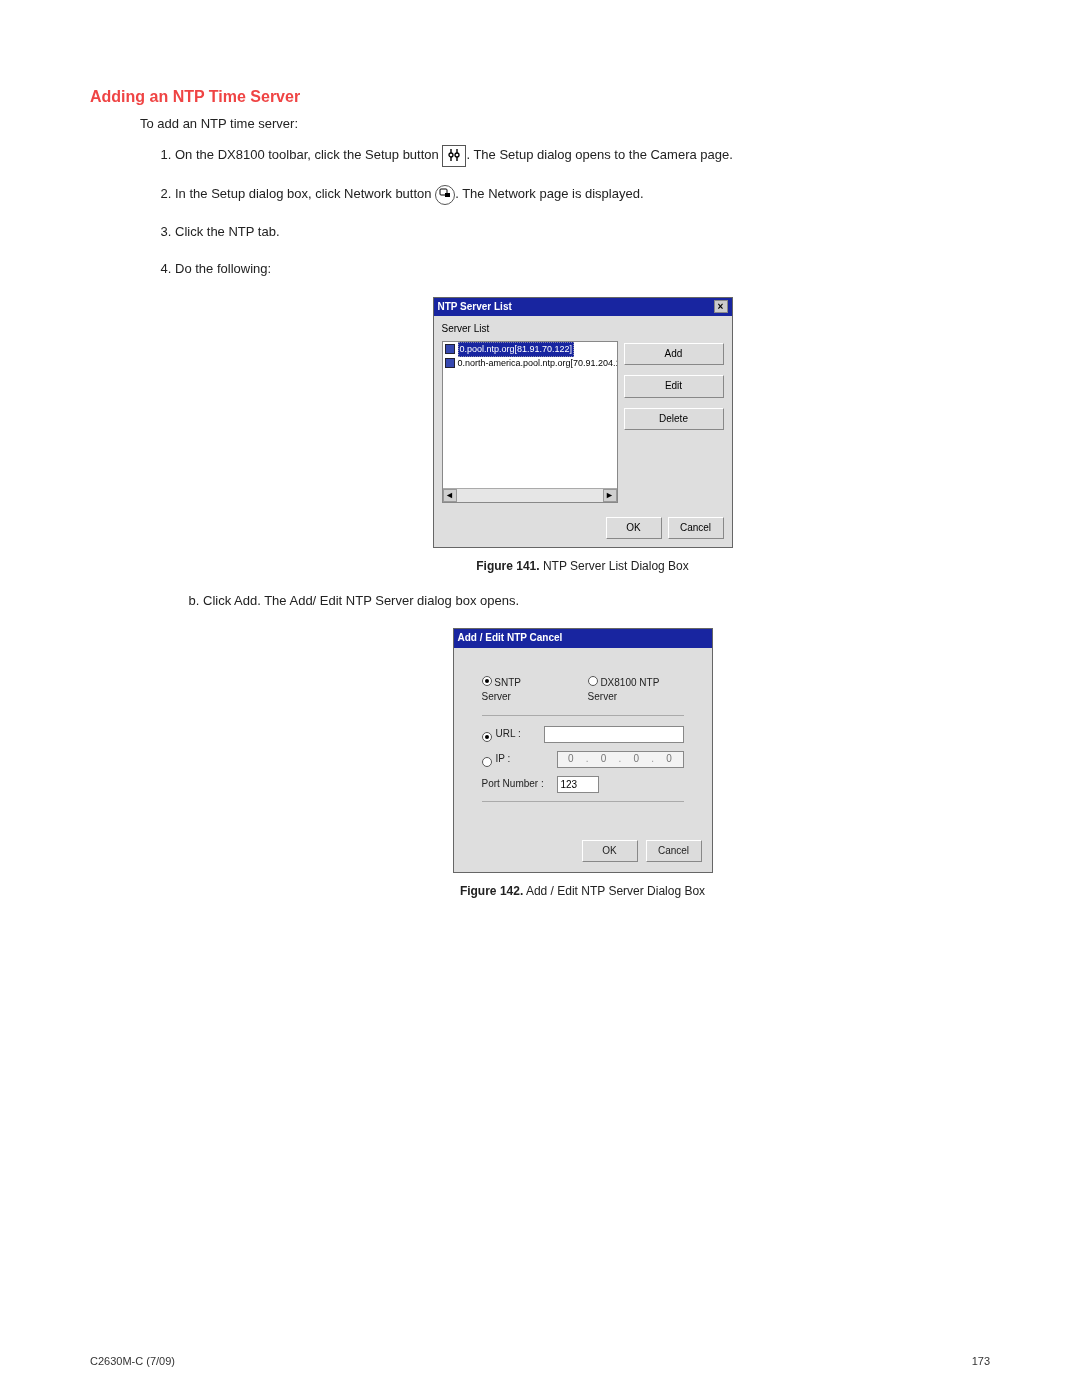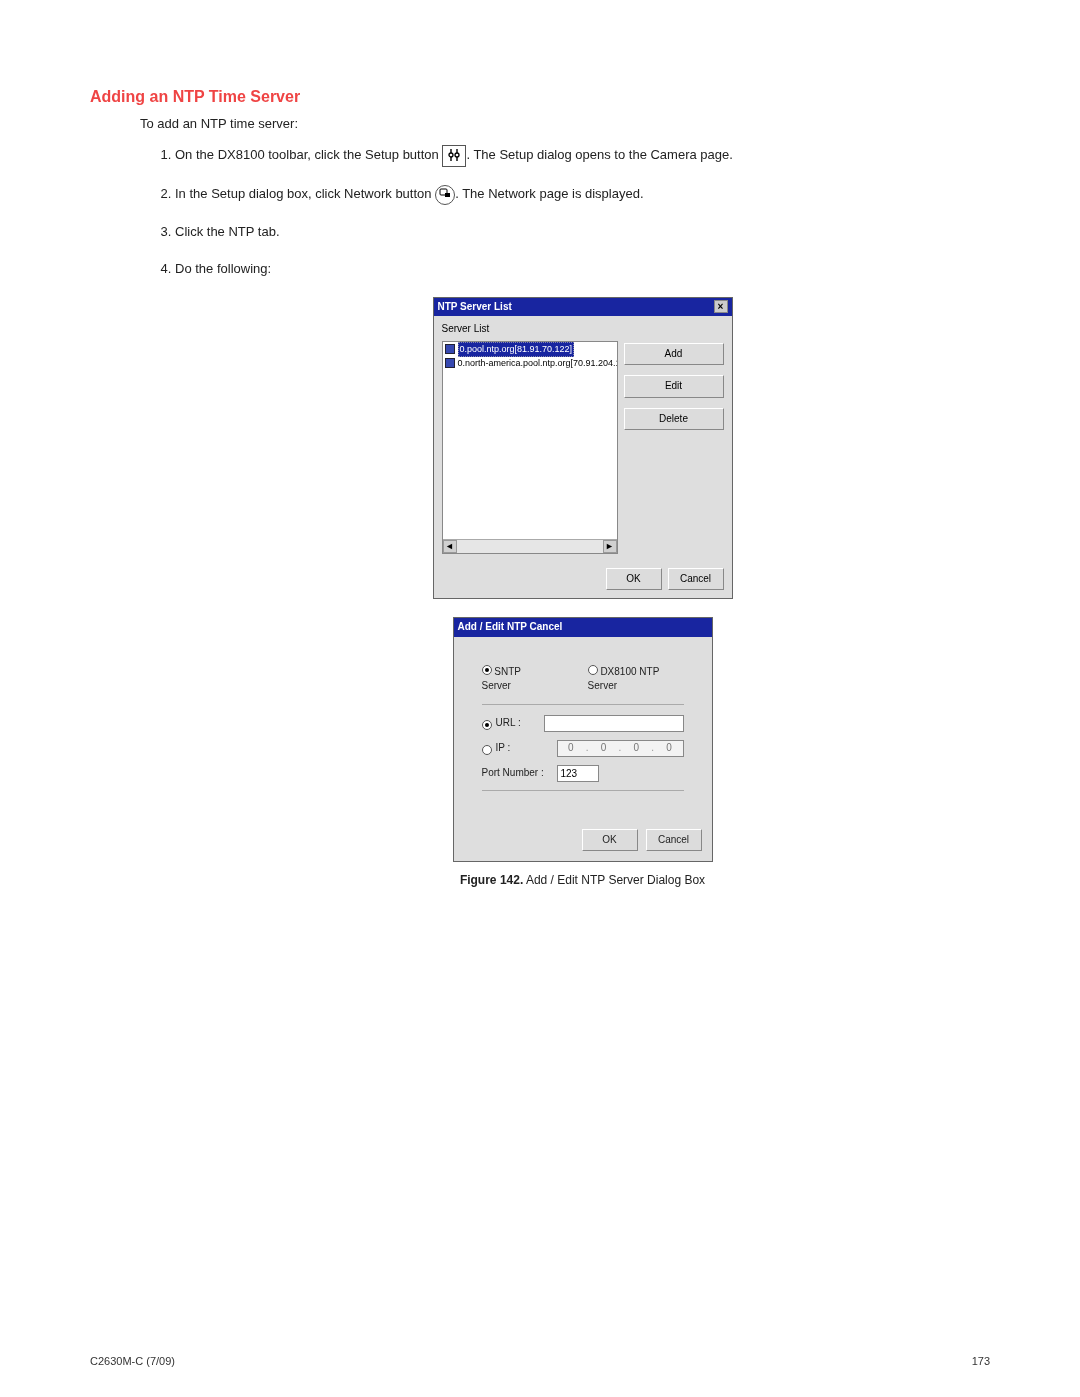--- a/index.html
+++ b/index.html
@@ -78,21 +78,21 @@
     font-weight: bold;
     font-size: 10px;
   }
   .dlg1 .body { padding: 6px 8px 8px 8px; }
   .dlg1 .label { margin-bottom: 4px; }
   .dlg1 .row1 { display: flex; gap: 6px; }
   .dlg1 .listbox {
     background: #fff;
     border: 1px solid #888;
     flex: 1;
-    height: 213px;
+    height: 162px;
     overflow: hidden;
     position: relative;
   }
   .dlg1 .listbox .item {
     display: flex;
     align-items: center;
     gap: 3px;
     padding: 0 2px;
     font-size: 9px;
     white-space: nowrap;
@@ -273,21 +273,27 @@
               <div class="winbtn">Delete</div>
             </div>
           </div>
         </div>
         <div class="footer">
           <div class="winbtn">OK</div>
           <div class="winbtn">Cancel</div>
         </div>
       </div>
     </div>
-
+    <div class="caption">
+      <b>Figure 141.</b><span>  NTP Server List Dialog Box</span>
+    </div>
+
+    <ol class="sub" start="2">
+      <li>Click Add. The Add/ Edit NTP Server dialog box opens.</li>
+    </ol>
 
     <div class="figure-wrap">
       <div class="dlg2">
         <div class="titlebar">Add / Edit NTP Cancel</div>
         <div class="body">
           <div class="radio-row">
             <span><span class="radio on"></span> <span>SNTP Server</span></span>
             <span><span class="radio"></span> <span>DX8100 NTP Server</span></span>
           </div>
           <div class="divider"></div>

